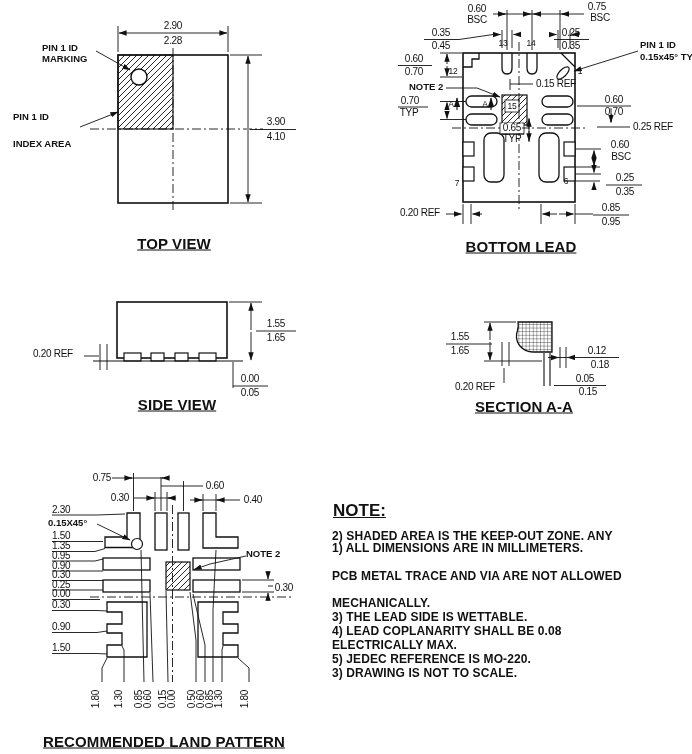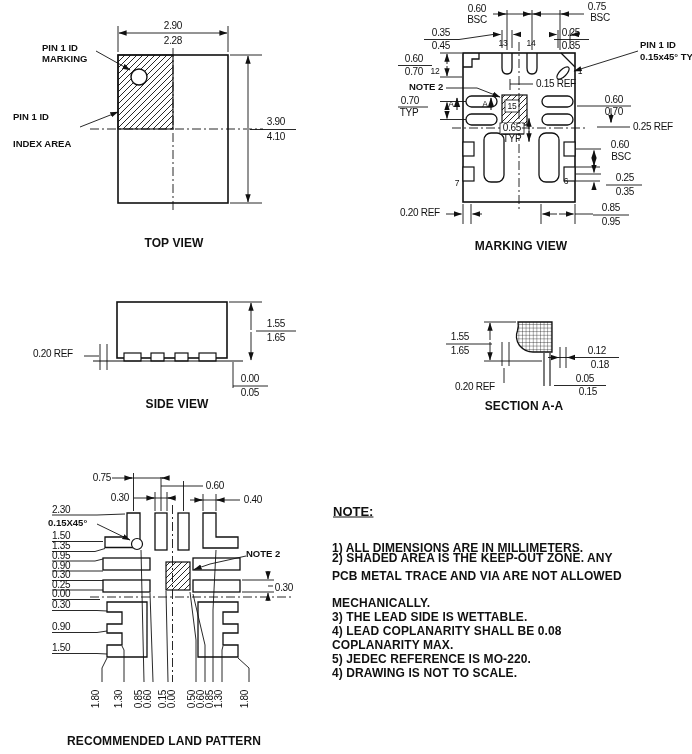--- a/index.html
+++ b/index.html
@@ -7,23 +7,23 @@
          font-family:"Liberation Sans",sans-serif;color:#111;}
   .stage svg{position:absolute;left:0;top:0;}
   .d{position:absolute;transform:translate(-50%,-50%);font-size:10px;line-height:1;
      white-space:nowrap;letter-spacing:-0.3px;}
   .dl{position:absolute;transform:translate(0,-50%);font-size:10px;line-height:1;
       white-space:nowrap;letter-spacing:-0.3px;}
   .b{font-weight:bold;font-size:9.5px;letter-spacing:0;}
   .pin{font-size:8.5px;}
   .wbg{background:#fff;padding:0 1px;}
   .rot{transform:translate(-50%,-50%) rotate(-90deg);}
-  .ttl{position:absolute;transform:translate(-50%,-50%);font-weight:bold;font-size:12px;
-       white-space:nowrap;letter-spacing:0.1px;}
-  .note-title{position:absolute;transform:translate(0,-50%);font-weight:bold;font-size:13px;
+  .ttl{position:absolute;transform:translate(-50%,-50%);font-weight:bold;font-size:15px;
+       text-decoration:underline;white-space:nowrap;letter-spacing:0.1px;}
+  .note-title{position:absolute;transform:translate(0,-50%);font-weight:bold;font-size:17px;
        text-decoration:underline;white-space:nowrap;}
   .nl{position:absolute;transform:translate(0,-50%);font-weight:bold;font-size:12px;
       white-space:nowrap;letter-spacing:0.1px;}
 </style>
 </head>
 <body>
 
 <div class="stage">
 
 <svg width="692" height="754" viewBox="0 0 692 754">
@@ -204,21 +204,21 @@
   <div class="d" style="left:477px;top:9px">0.60</div>
   <div class="d" style="left:477px;top:20px">BSC</div>
   <div class="d" style="left:597px;top:7px">0.75</div>
   <div class="d" style="left:600px;top:18px">BSC</div>
   <div class="d" style="left:441px;top:33px">0.35</div>
   <div class="d" style="left:441px;top:46px">0.45</div>
   <div class="d" style="left:571px;top:33px">0.25</div>
   <div class="d" style="left:571px;top:46px">0.35</div>
   <div class="d" style="left:414px;top:59px">0.60</div>
   <div class="d" style="left:414px;top:72px">0.70</div>
-  <div class="d pin" style="left:435px;top:71px">12</div>
+  <div class="d pin" style="left:453px;top:71px">12</div>
   <div class="d pin" style="left:503px;top:43px">13</div>
   <div class="d pin" style="left:531px;top:43px">14</div>
   <div class="d pin" style="left:580px;top:71px">1</div>
   <div class="dl b" style="left:409px;top:87px">NOTE 2</div>
   <div class="dl b" style="left:640px;top:45px">PIN 1 ID</div>
   <div class="dl b" style="left:640px;top:57px">0.15x45° TYP</div>
   <div class="dl" style="left:536px;top:84px">0.15 REF</div>
   <div class="d" style="left:410px;top:101px">0.70</div>
   <div class="d" style="left:409px;top:113px">TYP</div>
   <div class="d pin" style="left:451px;top:104px">A</div>
@@ -231,21 +231,21 @@
   <div class="d" style="left:512px;top:139px">TYP</div>
   <div class="d" style="left:620px;top:145px">0.60</div>
   <div class="d" style="left:621px;top:157px">BSC</div>
   <div class="d" style="left:625px;top:178px">0.25</div>
   <div class="d" style="left:625px;top:192px">0.35</div>
   <div class="d pin" style="left:457px;top:183px">7</div>
   <div class="d pin" style="left:566px;top:181px">6</div>
   <div class="dl" style="left:400px;top:213px">0.20 REF</div>
   <div class="d" style="left:611px;top:208px">0.85</div>
   <div class="d" style="left:611px;top:222px">0.95</div>
-  <div class="ttl" style="left:521px;top:246px">MARKING VIEW</div>
+  <div class="ttl" style="left:521px;top:246px">BOTTOM LEAD</div>
 
   <div class="d" style="left:276px;top:324px">1.55</div>
   <div class="d" style="left:276px;top:338px">1.65</div>
   <div class="dl" style="left:33px;top:354px">0.20 REF</div>
   <div class="d" style="left:250px;top:379px">0.00</div>
   <div class="d" style="left:250px;top:393px">0.05</div>
   <div class="ttl" style="left:177px;top:404px">SIDE VIEW</div>
 
   <div class="d" style="left:460px;top:337px">1.55</div>
   <div class="d" style="left:460px;top:351px">1.65</div>
@@ -282,22 +282,22 @@
   <div class="d rot" style="left:172px;top:699px">0.00</div>
   <div class="d rot" style="left:192px;top:699px">0.50</div>
   <div class="d rot" style="left:201px;top:699px">0.60</div>
   <div class="d rot" style="left:210px;top:699px">0.85</div>
   <div class="d rot" style="left:219px;top:699px">1.30</div>
   <div class="d rot" style="left:245px;top:699px">1.80</div>
   <div class="ttl" style="left:164px;top:741px">RECOMMENDED LAND PATTERN</div>
 
   <div class="note-title" style="left:333px;top:511px">NOTE:</div>
   <div class="nl" style="left:332px;top:548px">1) ALL DIMENSIONS ARE IN MILLIMETERS.</div>
-  <div class="nl" style="left:332px;top:558px">2) SHADED AREA IS THE KEEP-OUT ZONE. ANY</div>
+  <div class="nl" style="left:332px;top:536px">2) SHADED AREA IS THE KEEP-OUT ZONE. ANY</div>
   <div class="nl" style="left:332px;top:576px">PCB METAL TRACE AND VIA ARE NOT ALLOWED</div>
   <div class="nl" style="left:332px;top:603px">MECHANICALLY.</div>
   <div class="nl" style="left:332px;top:617px">3) THE LEAD SIDE IS WETTABLE.</div>
   <div class="nl" style="left:332px;top:631px">4) LEAD COPLANARITY SHALL BE 0.08</div>
-  <div class="nl" style="left:332px;top:645px">COPLANARITY MAX.</div>
+  <div class="nl" style="left:332px;top:645px">ELECTRICALLY MAX.</div>
   <div class="nl" style="left:332px;top:659px">5) JEDEC REFERENCE IS MO-220.</div>
-  <div class="nl" style="left:332px;top:673px">4) DRAWING IS NOT TO SCALE.</div>
+  <div class="nl" style="left:332px;top:673px">3) DRAWING IS NOT TO SCALE.</div>
 
 </div>
 
 </body></html>

